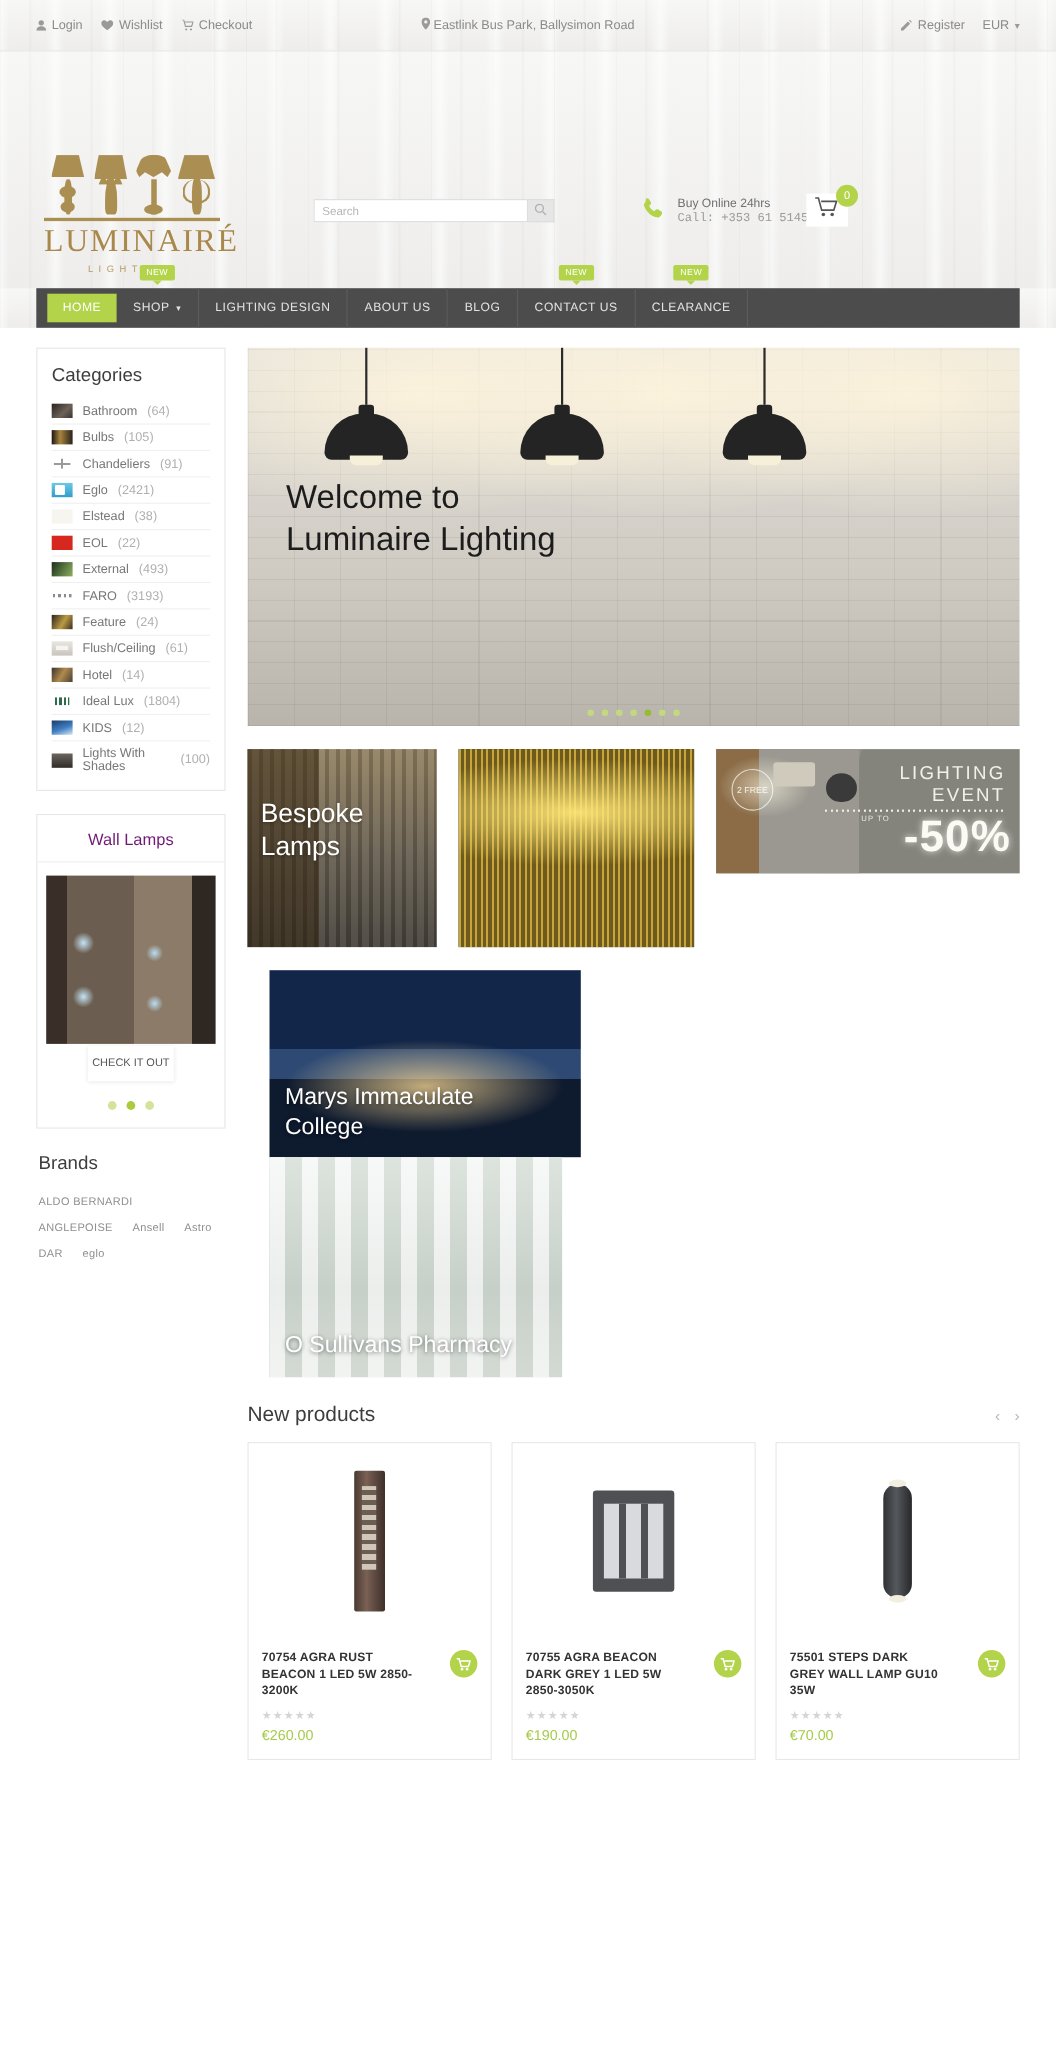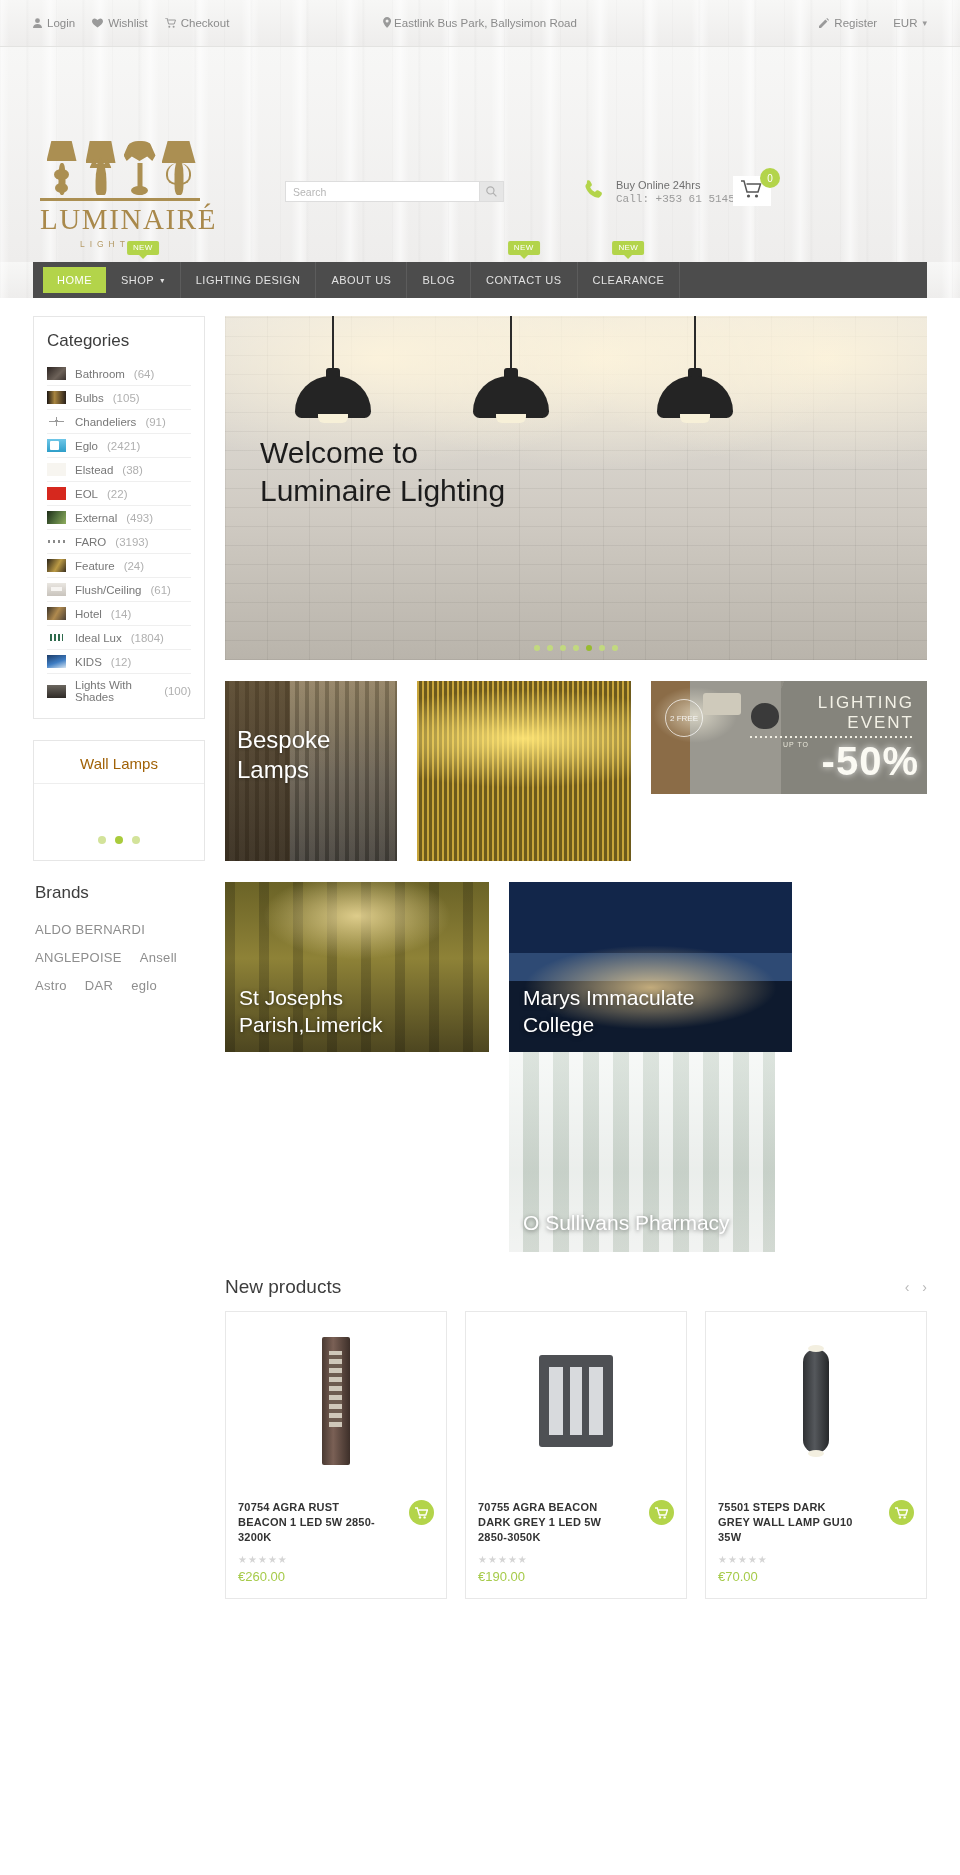--- a/index.html
+++ b/index.html
@@ -182,38 +182,38 @@
   .tile-event .upto { position:absolute; right:118px; top:60px; font-size:7px; color:#e9e7da; letter-spacing:1px;}
   .tile-event .lampimg { position:absolute; left:0; top:0; bottom:0; width:130px;
      background:
        radial-gradient(ellipse 60px 40px at 34% 30%, rgba(255,250,230,.6), transparent 70%),
        linear-gradient(90deg,#8b6c47 0 30%, #9a9890 30% 100%);}
   .tile-event .seal { position:absolute; left:14px; top:18px; width:38px; height:38px; border-radius:50%;
      border:1px solid rgba(255,255,255,.7); color:rgba(255,255,255,.85); font-size:8px;
      display:flex; align-items:center; justify-content:center;}
   .tile-event .floorlamp { position:absolute; left:52px; top:12px; width:38px; height:22px; background:#cfcabb; border-radius:3px;}
   .tile-event .arclamp { position:absolute; left:100px; top:22px; width:28px; height:26px; background:#3a3a3a; border-radius:50% 50% 46% 46%;}
-  .wall-title { text-align:center; font-size:15px; color:#a16207; padding:14px 0 11px; border-bottom:1px solid #eee; }
+  .wall-title { text-align:center; font-size:15px; color:#701a75; padding:14px 0 11px; border-bottom:1px solid #eee; }
   .wall-img { height:153px; margin:12px 8px 0; position:relative;
     background:
       radial-gradient(circle 14px at 22% 40%, rgba(200,235,255,.95), transparent 70%),
       radial-gradient(circle 14px at 22% 72%, rgba(200,235,255,.95), transparent 70%),
       radial-gradient(circle 11px at 64% 46%, rgba(190,230,255,.9), transparent 70%),
       radial-gradient(circle 11px at 64% 76%, rgba(190,230,255,.9), transparent 70%),
       linear-gradient(90deg,#3a2f28 0 12%, #6b5d4f 12% 52%, #8c7b68 52% 86%, #2e2722 86% 100%);
   }
   .checkit { position:absolute; left:50%; transform:translateX(-50%); bottom:-34px; background:#fff; width:78px;
      padding:9px 0; text-align:center; font-size:10px; color:#555; line-height:14px; box-shadow:0 1px 4px rgba(0,0,0,.1);}
   .wall-dots { display:flex; justify-content:center; gap:9px; padding:52px 0 16px; }
   .wall-dots i { width:8px; height:8px; border-radius:50%; background:#d3e39a; display:block; }
   .wall-dots i.on { background:#a9cb3c; }
 
   .brands-title { font-size:17px; color:#3d3d3d; margin:22px 0 0 2px;}
   .brands { display:flex; flex-wrap:wrap; gap:13px 18px; margin-top:19px; padding:0 2px;}
-  .brands span { font-size:13px; color:#8e8e8e; letter-spacing:.3px; cursor:pointer;text-align:center;}
+  .brands span { font-size:10px; color:#8e8e8e; letter-spacing:.3px; cursor:pointer;text-align:center;}
 
   .gallery { flex:1; display:flex; gap:20px; }
   .gal-col { display:flex; flex-direction:column; gap:0; }
   .gcell { position:relative; overflow:hidden; }
   .gcell .cap { position:absolute; left:14px; color:#fff; font-size:21px; line-height:27px; text-shadow:0 1px 4px rgba(0,0,0,.5);}
 
   .g-church { width:264px; height:170px;
     background:
       radial-gradient(ellipse 130px 60px at 50% 20%, rgba(255,235,170,.75), transparent 72%),
       repeating-linear-gradient(90deg, rgba(0,0,0,.18) 0 10px, transparent 10px 34px),
@@ -490,20 +490,23 @@
           <li>
             <span class="cat-thumb t-shades"></span>
             <span>Lights With Shades</span>
             <span class="cat-count">(100)</span>
           </li>
         </ul>
     </div>
 
     <div class="panel" style="margin-top:21px;">
       <div class="wall-title">Wall Lamps</div>
+      <div class="wall-img">
+        <div class="checkit">CHECK IT OUT</div>
+      </div>
       <div class="wall-dots" id="walldots">
           <i></i>
           <i class="on"></i>
           <i></i>
         </div>
     </div>
 
     <div class="brands-title">Brands</div>
     <div class="brands" id="brandlist">
         <span>ALDO BERNARDI</span>
@@ -563,23 +566,20 @@
             <div class="evrule"></div>
             <div class="upto">UP TO</div>
             <div class="ev3">-50%</div>
           </div>
         </div>
       </div>
     </div>
 
     <div class="gallery" style="margin-top:21px;">
       <div class="gal-col">
-        <div class="gcell g-church">
-          <div class="cap" style="bottom:14px;width:220px;">St Josephs Parish,Limerick</div>
-        </div>
       </div>
       <div class="gal-col">
         <div class="gcell g-college">
           <div class="cap" style="bottom:14px;width:240px;">Marys Immaculate College</div>
         </div>
         <div class="gcell g-pharm">
           <div class="cap" style="bottom:16px;width:250px;">O Sullivans Pharmacy</div>
         </div>
       </div>
     </div>

